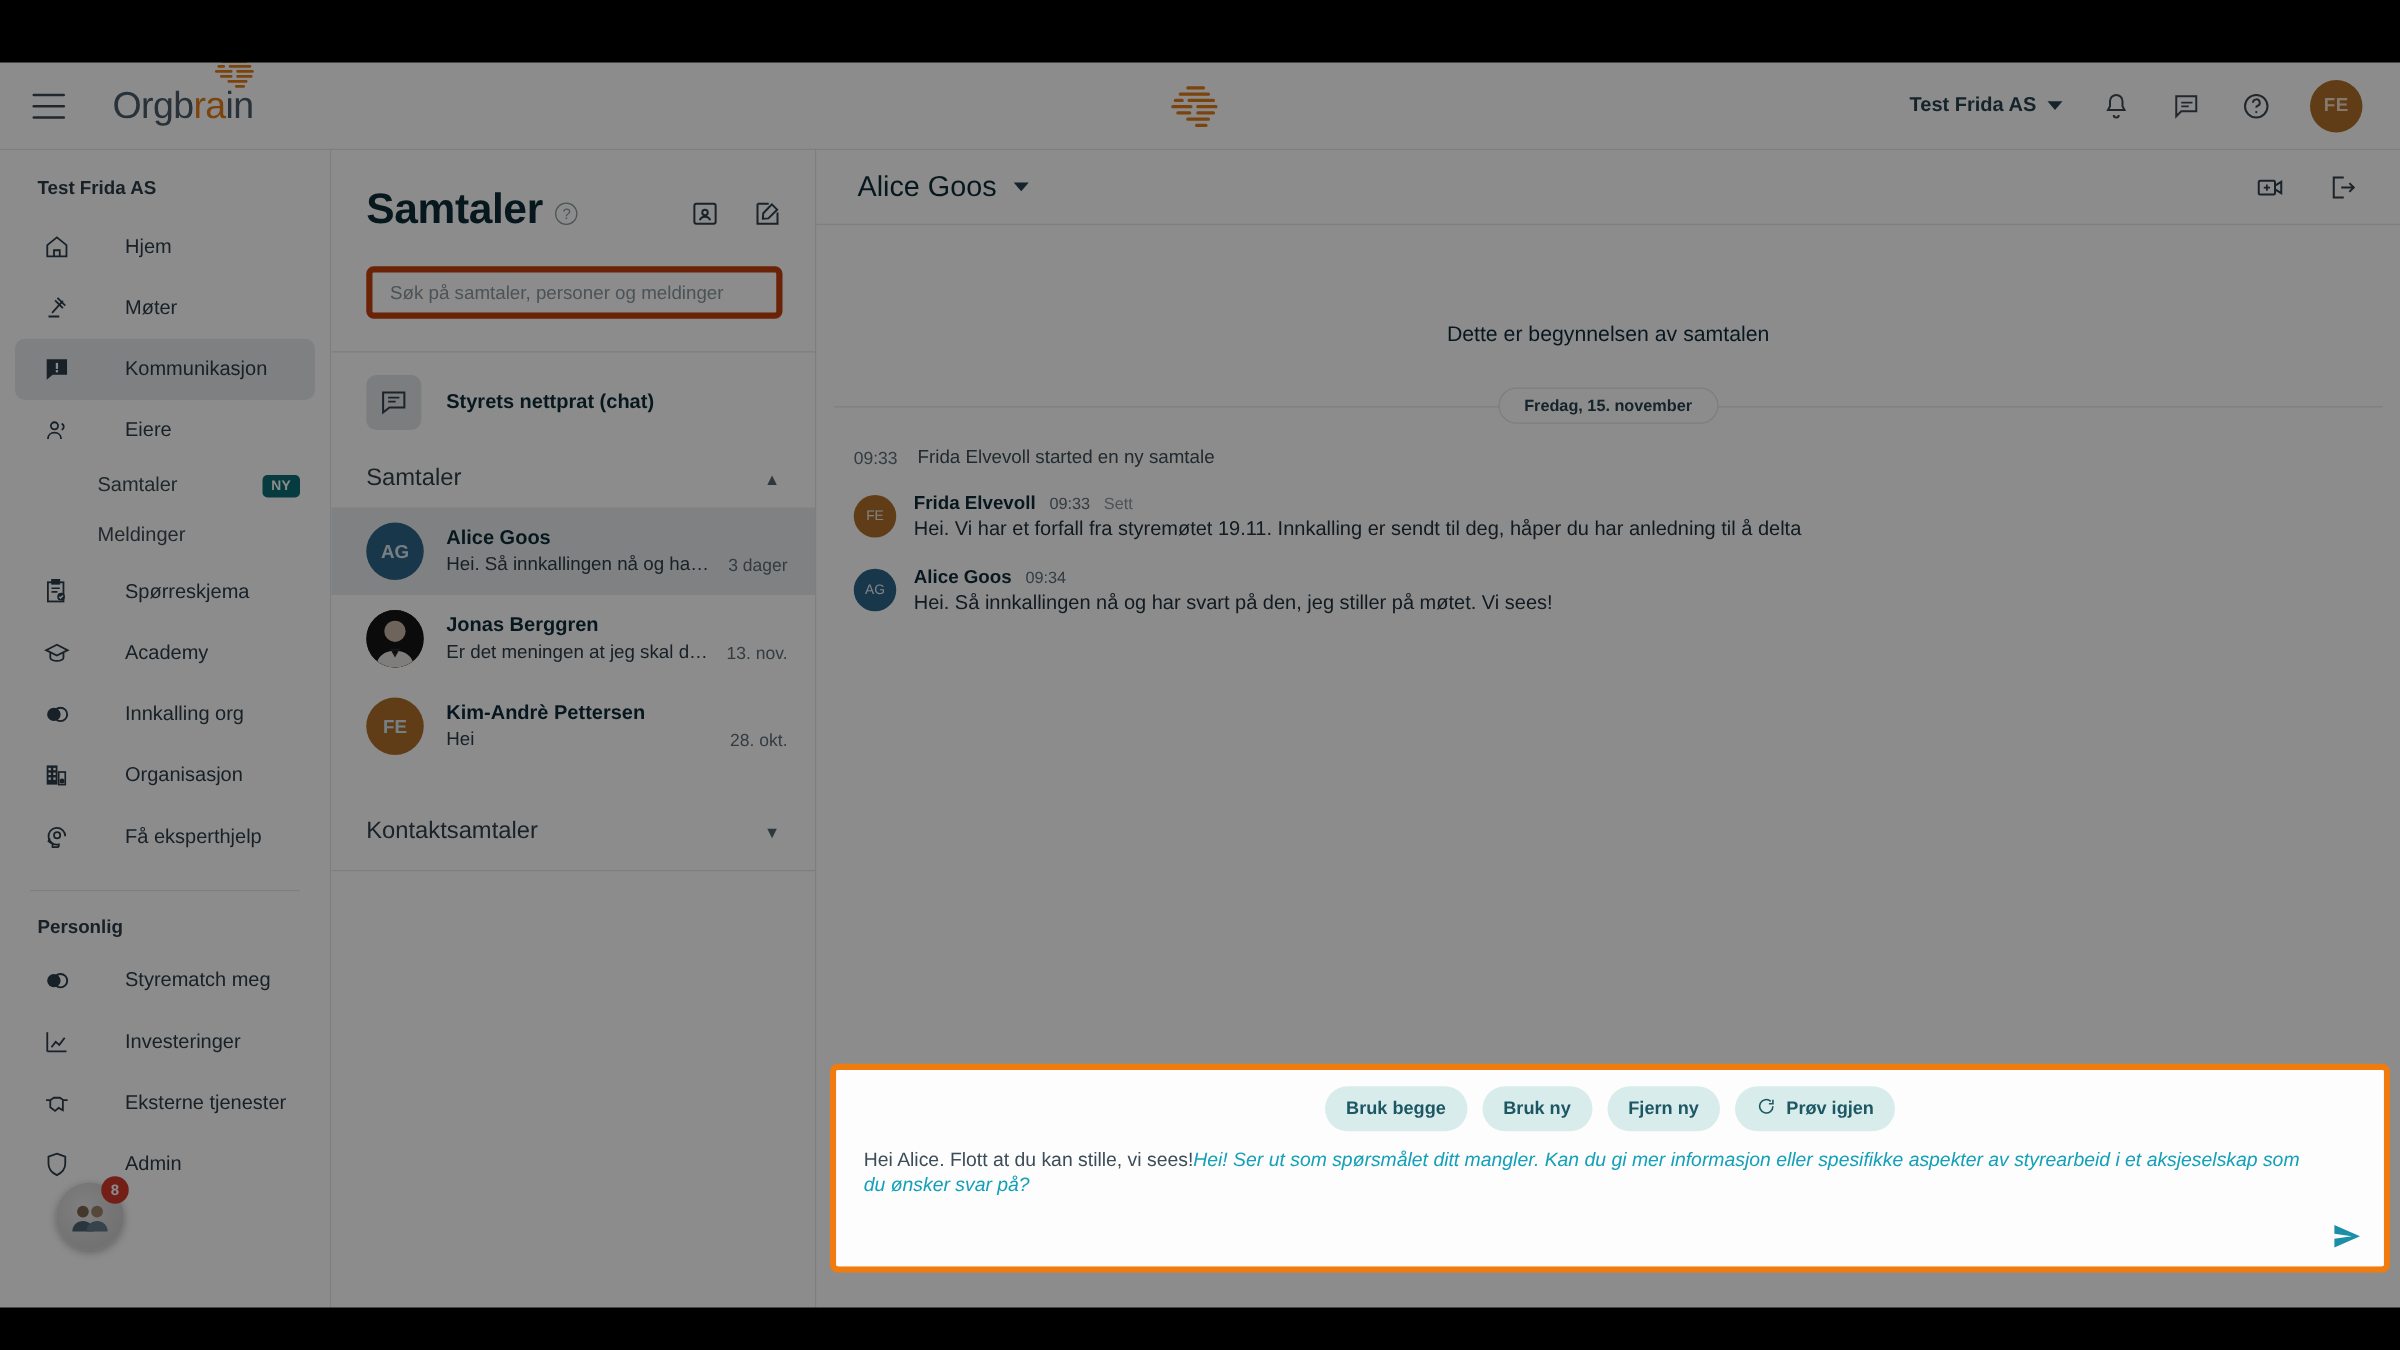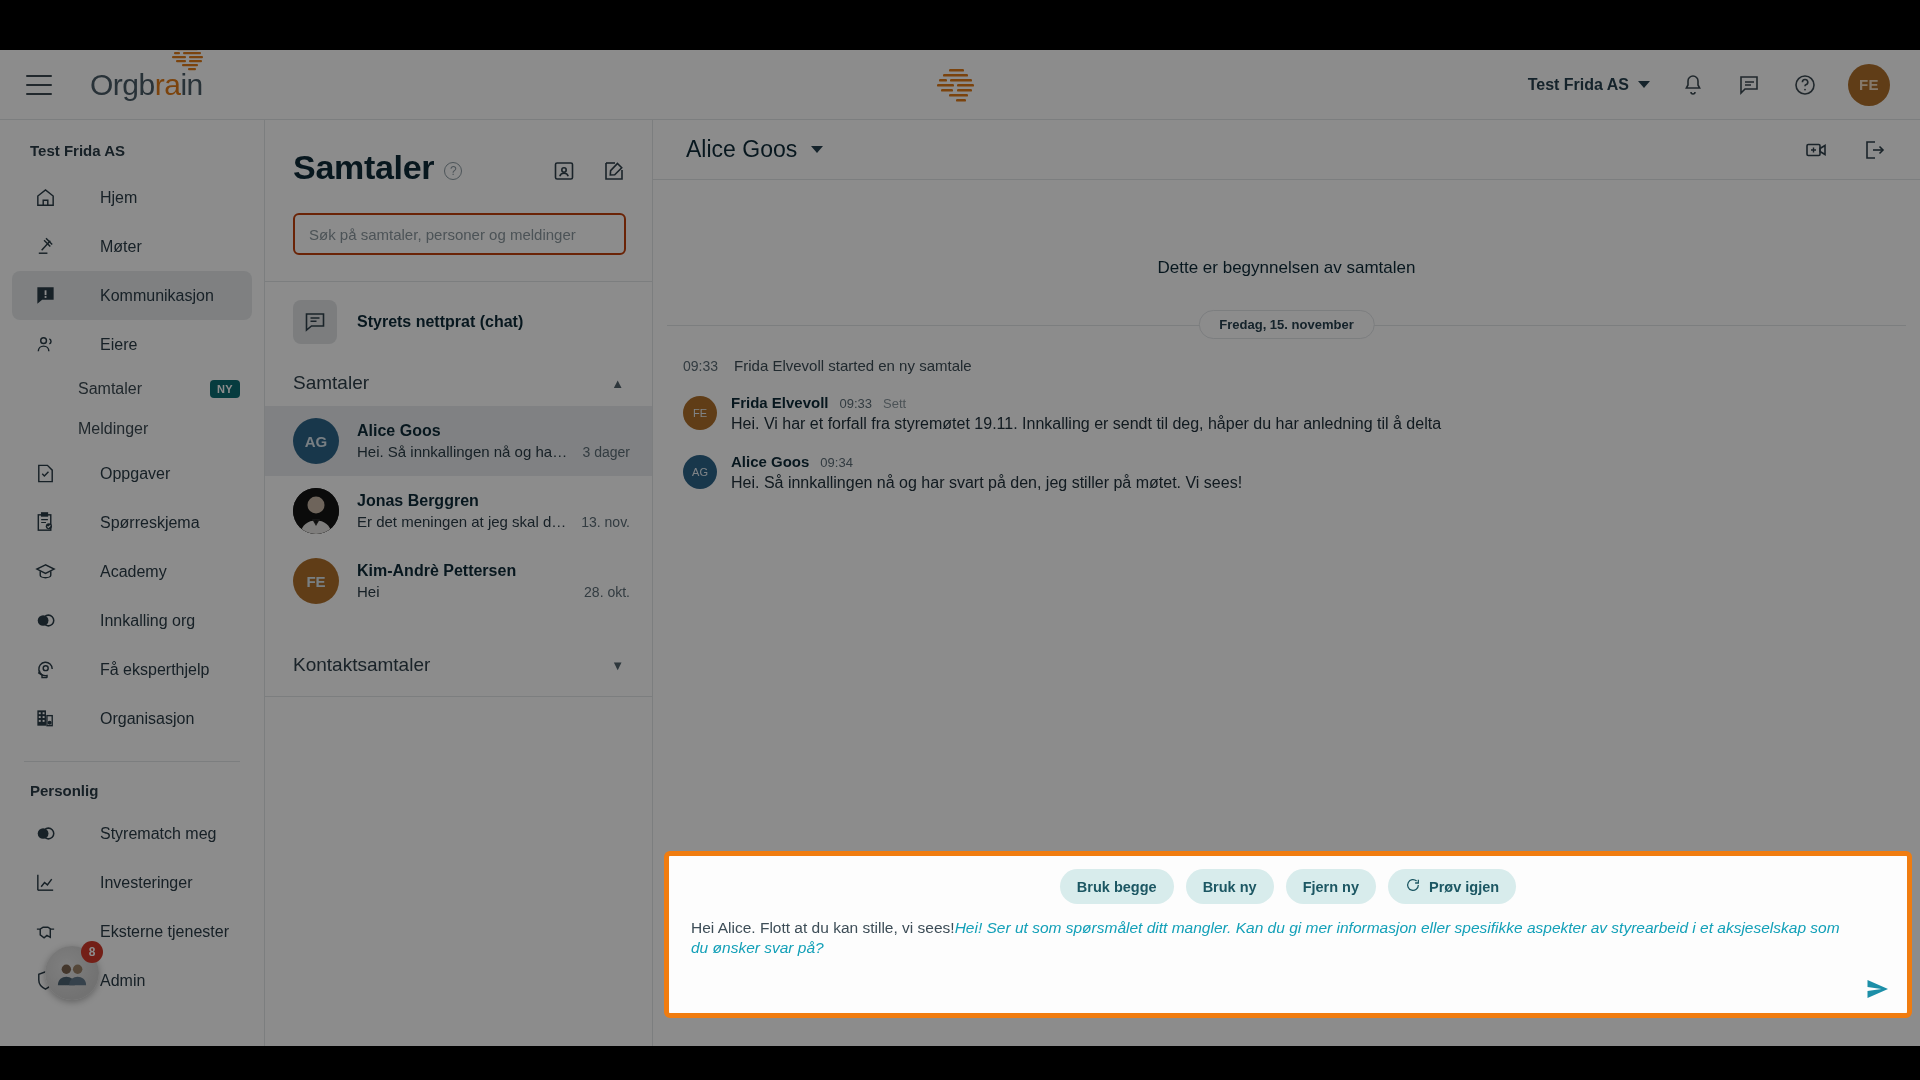--- a/index.html
+++ b/index.html
@@ -100,21 +100,21 @@
     background:#ffffff; border-right:1px solid #e2e5e8; z-index:4; overflow:hidden;
   }
   .conv-title-row { display:flex; align-items:center; padding: 28px 26px 0 28px; }
   .conv-title { font-size: 34px; font-weight: bold; color:#0e2a38; letter-spacing:-0.3px;}
   .q-circle { width:18px; height:18px; border-radius:50%; border:1.6px solid #8c9aa2; color:#8c9aa2;
      font-size:12px; display:flex; align-items:center; justify-content:center; margin-left:10px; margin-top: 6px;}
   .conv-head-icons { margin-left:auto; display:flex; gap: 26px; align-items:center; margin-top:6px;}
   .conv-head-icons .ci { width: 24px; height:24px; color:#30414c; cursor:pointer;}
   .searchbox {
     margin: 26px 26px 0 28px; height: 42px;
-    border:2px solid #c2410c; border-radius: 6px;
+    border:5px solid #c2410c; border-radius: 6px;
     display:flex; align-items:center; padding: 1px 14px;
   }
   .searchbox input {
     border:none; outline:none; width:100%;
     font-family:"Liberation Sans", sans-serif; font-size:15px; color:#2b3c47; background:transparent;
   }
   .searchbox input::placeholder { color:#8b979e; }
   .panel-divider { height:1px; background:#e2e5e8; margin-top: 26px; }
   .pinned-row { display:flex; align-items:center; padding: 18px 28px; cursor:pointer;}
   .pinned-ico {
@@ -324,29 +324,20 @@
 
     <div class="nav-sub">
       <span>Samtaler</span>
       <span class="badge-ny">NY</span>
     </div>
     <div class="nav-sub">
       <span>Meldinger</span>
     </div>
 
 
-    <div class="nav-item">
-      <span class="nav-ico">
-        <svg viewBox="0 0 24 24" width="23" height="23" fill="none" stroke="#2b3c47" stroke-width="1.5">
-            <path d="M5 3.5h9l5 5v12H5z"></path>
-            <path d="M8.6 12.3l2.2 2.2 4.3-4.3" stroke-width="1.5"></path>
-          </svg>
-      </span>
-      <span>Oppgaver</span>
-    </div>
 
     <div class="nav-item">
       <span class="nav-ico">
         <svg viewBox="0 0 24 24" width="23" height="23" fill="none" stroke="#2b3c47" stroke-width="1.5">
             <rect x="4.5" y="4" width="13" height="16"></rect>
             <rect x="8" y="2" width="6" height="3.2" fill="#2b3c47"></rect>
             <path d="M7.5 9h7M7.5 12h5" stroke-width="1.3"></path>
             <circle cx="15.5" cy="16" r="3.2" fill="#2b3c47" stroke="none"></circle>
             <path d="M14 16l1.1 1.1 2-2.1" stroke="#fff" stroke-width="1.2"></path>
           </svg>
@@ -365,48 +356,48 @@
     </div>
 
     <div class="nav-item">
       <span class="nav-ico">
         <svg viewBox="0 0 24 24" width="23" height="23">
             <circle cx="9.5" cy="12" r="5.6" fill="#2b3c47"></circle>
             <circle cx="15" cy="12" r="5.6" fill="none" stroke="#2b3c47" stroke-width="1.6"></circle>
           </svg>
       </span>
       <span>Innkalling org</span>
-    </div>
-
-    <div class="nav-item">
-      <span class="nav-ico">
-        <svg viewBox="0 0 24 24" width="23" height="23" fill="none" stroke="#2b3c47" stroke-width="1.5">
-            <path d="M19 11.5a7 7 0 1 0-5.4 6.8v2.2"></path>
-            <path d="M13.6 20.5H8.4v-2.6L5 15.6l1.2-2.4"></path>
-            <circle cx="12.2" cy="10.6" r="2.6"></circle>
-          </svg>
-      </span>
-      <span>Få eksperthjelp</span>
     </div>
 
     <div class="nav-item">
       <span class="nav-ico">
         <svg viewBox="0 0 24 24" width="23" height="23">
             <rect x="3.5" y="3.5" width="9" height="16" fill="#2b3c47"></rect>
             <rect x="5" y="5.5" width="2" height="2" fill="#fff"></rect>
             <rect x="9" y="5.5" width="2" height="2" fill="#fff"></rect>
             <rect x="5" y="9.5" width="2" height="2" fill="#fff"></rect>
             <rect x="9" y="9.5" width="2" height="2" fill="#fff"></rect>
             <rect x="5" y="13.5" width="2" height="2" fill="#fff"></rect>
             <rect x="9" y="13.5" width="2" height="2" fill="#fff"></rect>
             <rect x="13.5" y="9" width="5.5" height="10.5" fill="none" stroke="#2b3c47" stroke-width="1.4"></rect>
             <circle cx="16.3" cy="16.4" r="2.1" fill="#2b3c47"></circle>
           </svg>
       </span>
       <span>Organisasjon</span>
+    </div>
+
+    <div class="nav-item">
+      <span class="nav-ico">
+        <svg viewBox="0 0 24 24" width="23" height="23" fill="none" stroke="#2b3c47" stroke-width="1.5">
+            <path d="M19 11.5a7 7 0 1 0-5.4 6.8v2.2"></path>
+            <path d="M13.6 20.5H8.4v-2.6L5 15.6l1.2-2.4"></path>
+            <circle cx="12.2" cy="10.6" r="2.6"></circle>
+          </svg>
+      </span>
+      <span>Få eksperthjelp</span>
     </div>
 
     <div class="side-divider"></div>
     <div class="side-section">Personlig</div>
 
     <div class="nav-item">
       <span class="nav-ico">
         <svg viewBox="0 0 24 24" width="23" height="23">
             <circle cx="9.5" cy="12" r="5.6" fill="#2b3c47"></circle>
             <circle cx="15" cy="12" r="5.6" fill="none" stroke="#2b3c47" stroke-width="1.6"></circle>

